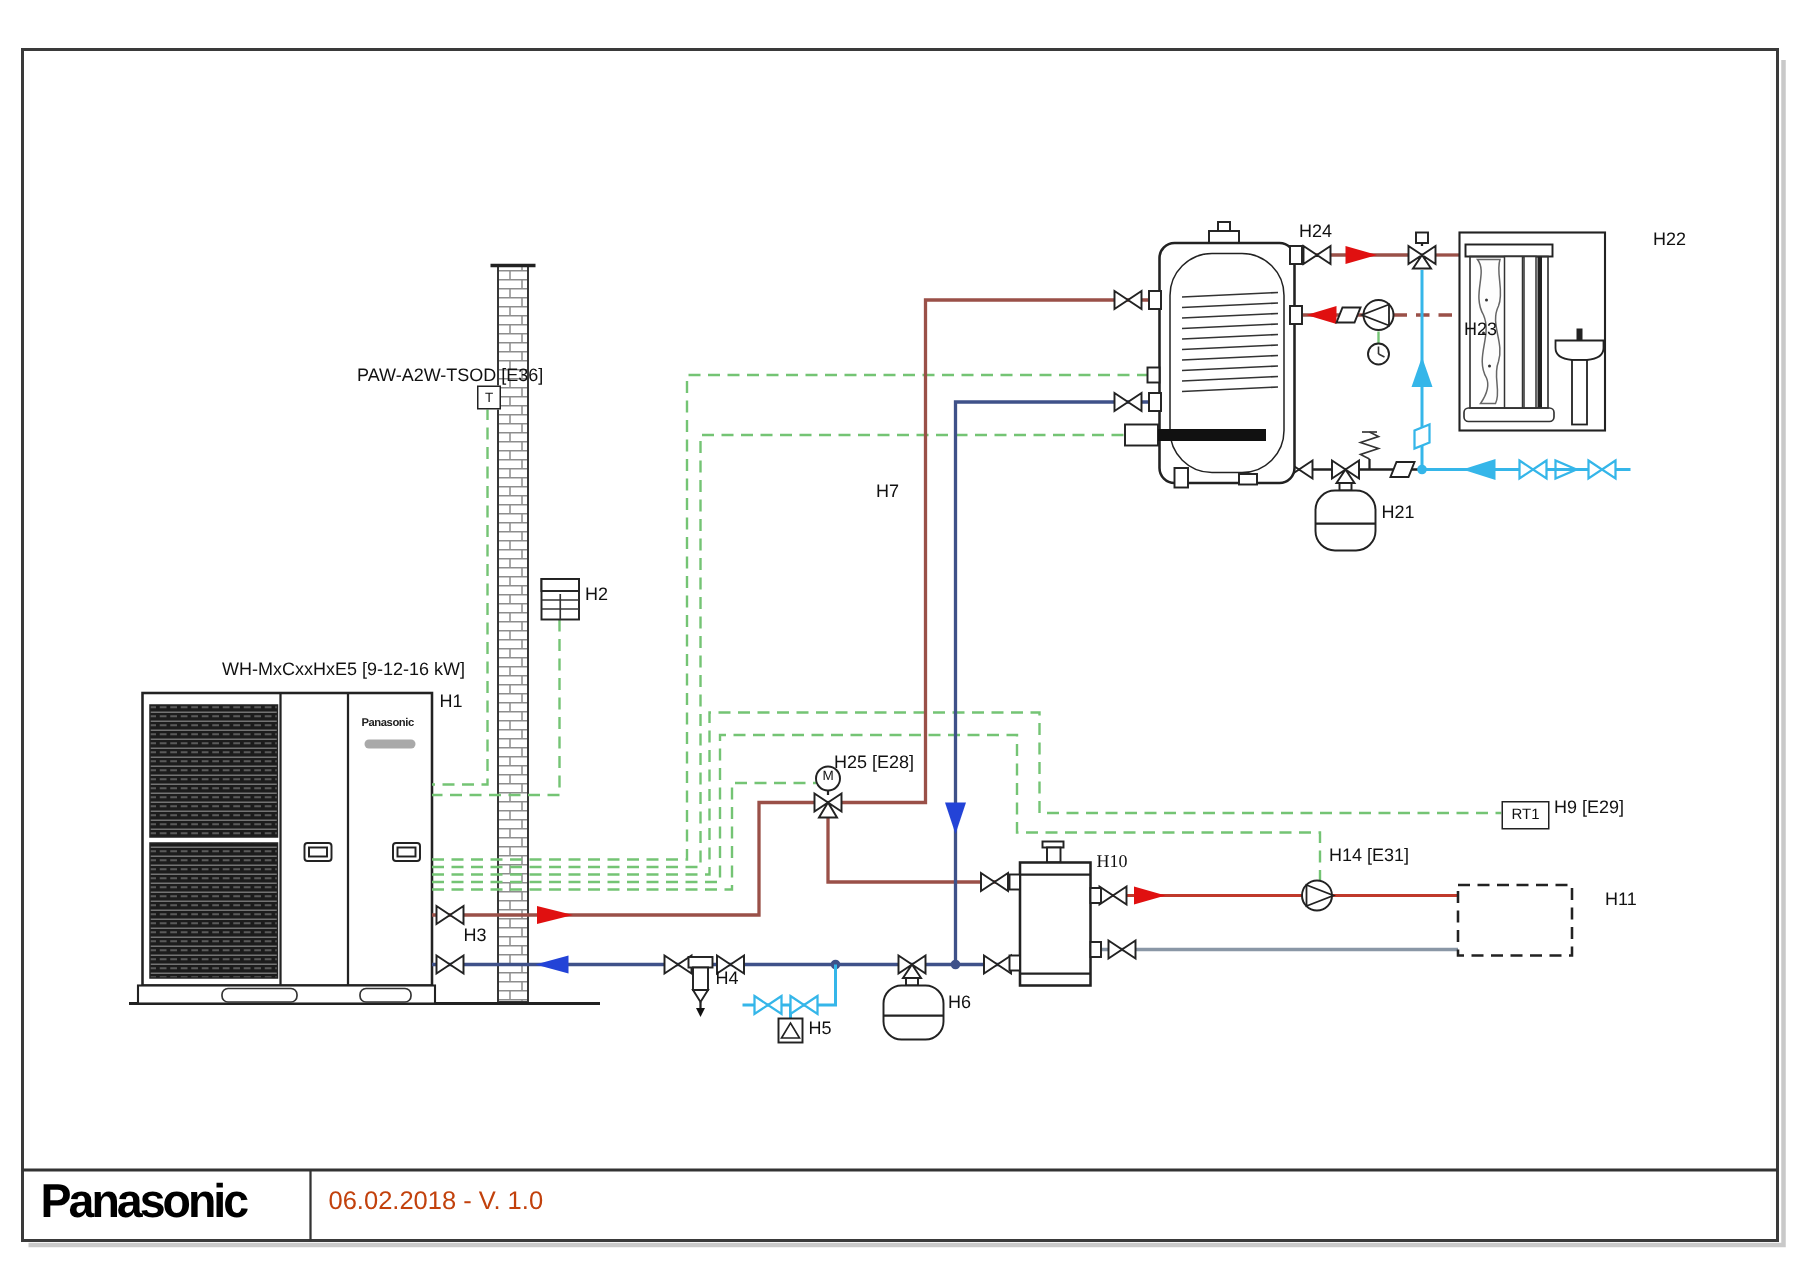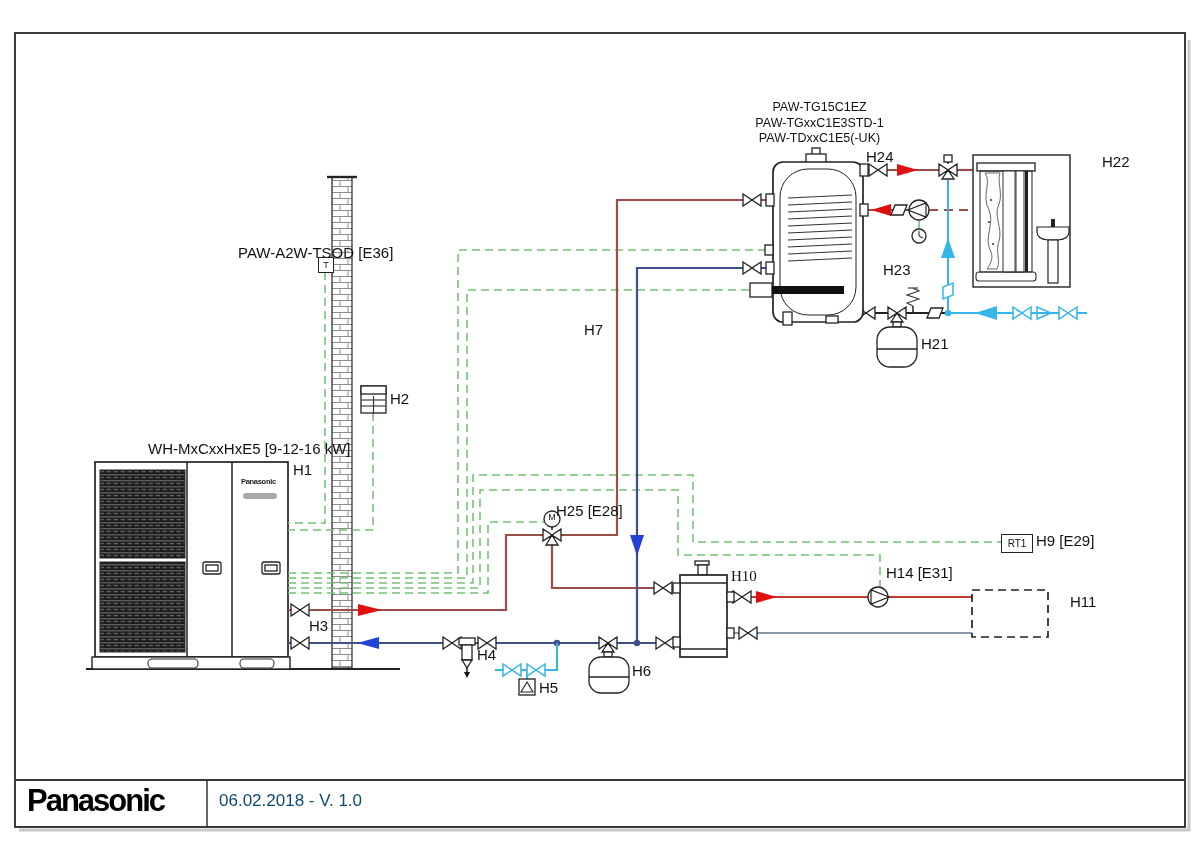--- a/index.html
+++ b/index.html
@@ -1,28 +1,28 @@
 <!DOCTYPE html>
 <html style="--heating_dark: #9a5048; --heating_bright: #c0392b; --arrow_red: #e01010; --return_blue: #3f5189; --arrow_blue: #2343d7; --cold_cyan: #35b6e9; --cable_green: #74c474; --return_gray: #8a97a6;"><head>
 <meta charset="utf-8">
 <style>
   html,body{margin:0;padding:0;background:#fff;}
   .canvas{position:relative;width:1200px;height:851px;background:#fff;overflow:hidden;
           font-family:"Liberation Sans",sans-serif;}
   .canvas svg{position:absolute;left:0;top:0;}
-  .lbl{position:absolute;font-size:15px;color:#111;white-space:nowrap;line-height:1.15;z-index:5;}
+  .lbl{position:absolute;font-size:12px;color:#111;white-space:nowrap;line-height:1.15;z-index:5;}
   .lbl-box{position:absolute;border:1.4px solid #222;background:#fff;display:flex;
            align-items:center;justify-content:center;color:#111;z-index:5;}
   .tank-models{position:absolute;left:737px;top:100px;width:165px;text-align:center;
                font-size:12.5px;color:#111;line-height:15.5px;z-index:5;}
   .unit-brand{position:absolute;left:241px;top:477px;font-size:7.5px;font-weight:bold;
               letter-spacing:-0.3px;color:#222;z-index:5;}
   .brand-big{position:absolute;left:27px;top:783px;font-size:31px;font-weight:bold;
              letter-spacing:-2px;color:#000;transform:scaleY(1.02);z-index:5;}
-  .date-txt{position:absolute;left:219px;top:791px;font-size:17px;color:#0c4a6e;z-index:5;}
+  .date-txt{position:absolute;left:219px;top:791px;font-size:17px;color:#c2410c;z-index:5;}
   
   .pd{stroke:var(--heating_dark);stroke-width:2.2;fill:none}
   .pdd{stroke:var(--heating_dark);stroke-width:2.2;fill:none;stroke-dasharray:9 6}
   .pb{stroke:var(--heating_bright);stroke-width:2;fill:none}
   .pu{stroke:var(--return_blue);stroke-width:2.2;fill:none}
   .pg{stroke:var(--return_gray);stroke-width:2.2;fill:none}
   .pc{stroke:var(--cold_cyan);stroke-width:2;fill:none}
   .pk{stroke:#222;stroke-width:1.8;fill:none}
   .pgr{stroke:var(--cable_green);stroke-width:1.6;fill:none;stroke-dasharray:8 5}
   .sym{fill:#fff;stroke:#222;stroke-width:1.3}
@@ -300,25 +300,20 @@
 <div class="lbl" style="left:539px;top:679px;">H5</div>
 <div class="lbl" style="left:632px;top:662px;">H6</div>
 <div class="lbl" style="left:584px;top:321px;">H7</div>
 <div class="lbl" style="left:1036px;top:532px;">H9 [E29]</div>
 <div class="lbl-box" style="left:1001px;top:534px;width:30px;height:17px;font-size:10px;">RT1</div>
 <div class="lbl" style="left:731px;top:568px;font-family:Liberation Serif, serif;">H10</div>
 <div class="lbl" style="left:1054px;top:593px;margin-left:16px;">H11</div>
 <div class="lbl" style="left:886px;top:564px;">H14 [E31]</div>
 <div class="lbl" style="left:921px;top:335px;">H21</div>
 <div class="lbl" style="left:1074px;top:153px;margin-left:28px;">H22</div>
-<div class="lbl" style="left:883px;top:213px;margin-top:48px;">H23</div>
+<div class="lbl" style="left:976px;top:213px;">H23</div>
 <div class="lbl" style="left:866px;top:148px;">H24</div>
 <div class="lbl" style="left:556px;top:502px;">H25 [E28]</div>
 <div class="lbl" style="left:545px;top:512px;width:14px;text-align:center;font-size:9px;">M</div>
-<div class="tank-models">
-  <div>PAW-TG15C1EZ</div>
-  <div>PAW-TGxxC1E3STD-1</div>
-  <div>PAW-TDxxC1E5(-UK)</div>
-</div>
 <div class="brand-big">Panasonic</div>
 <div class="date-txt">06.02.2018 - V. 1.0</div>
 
 </div>
 
 </body></html>

